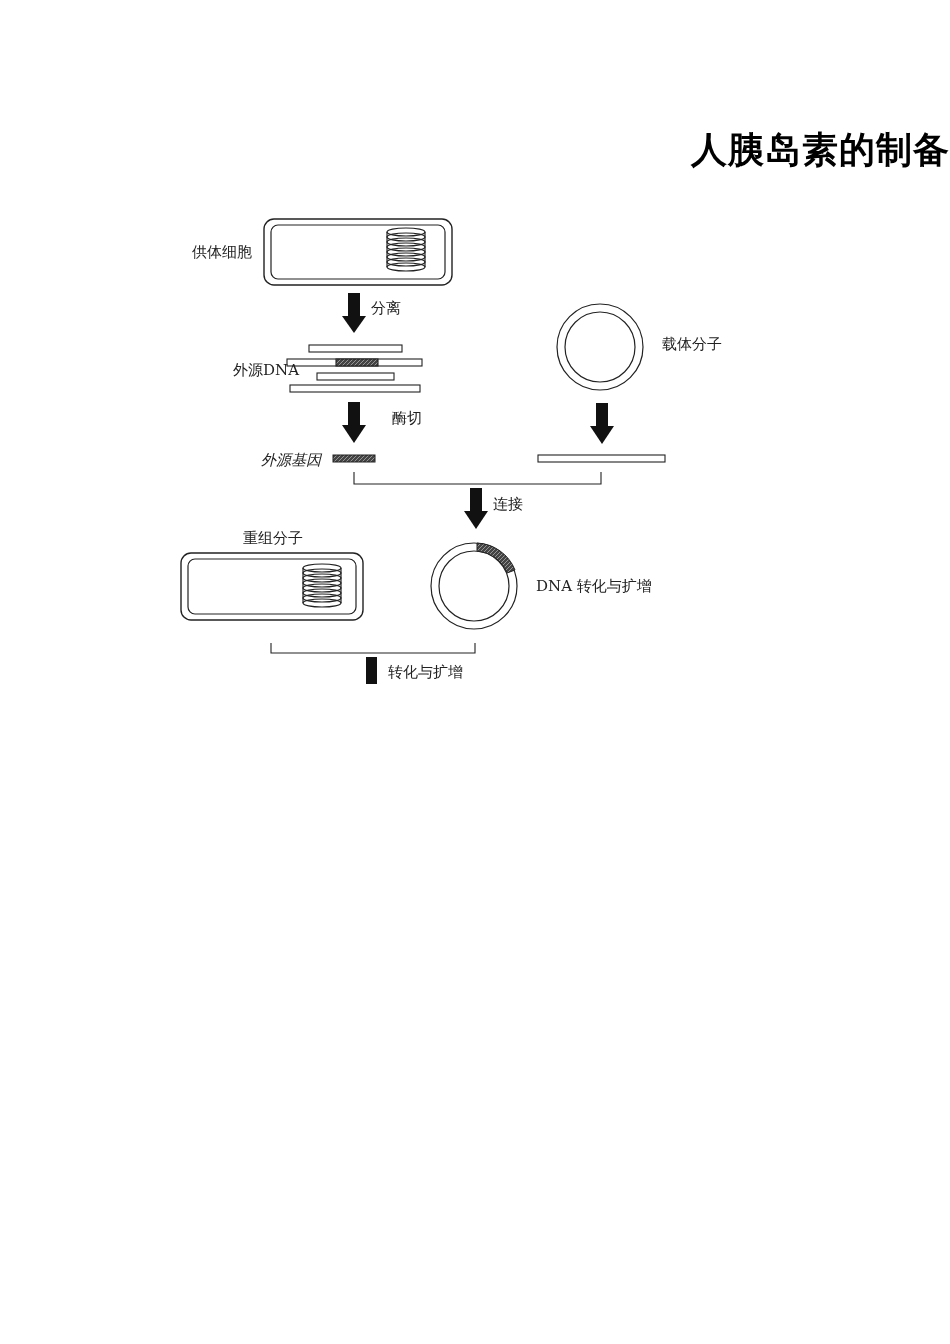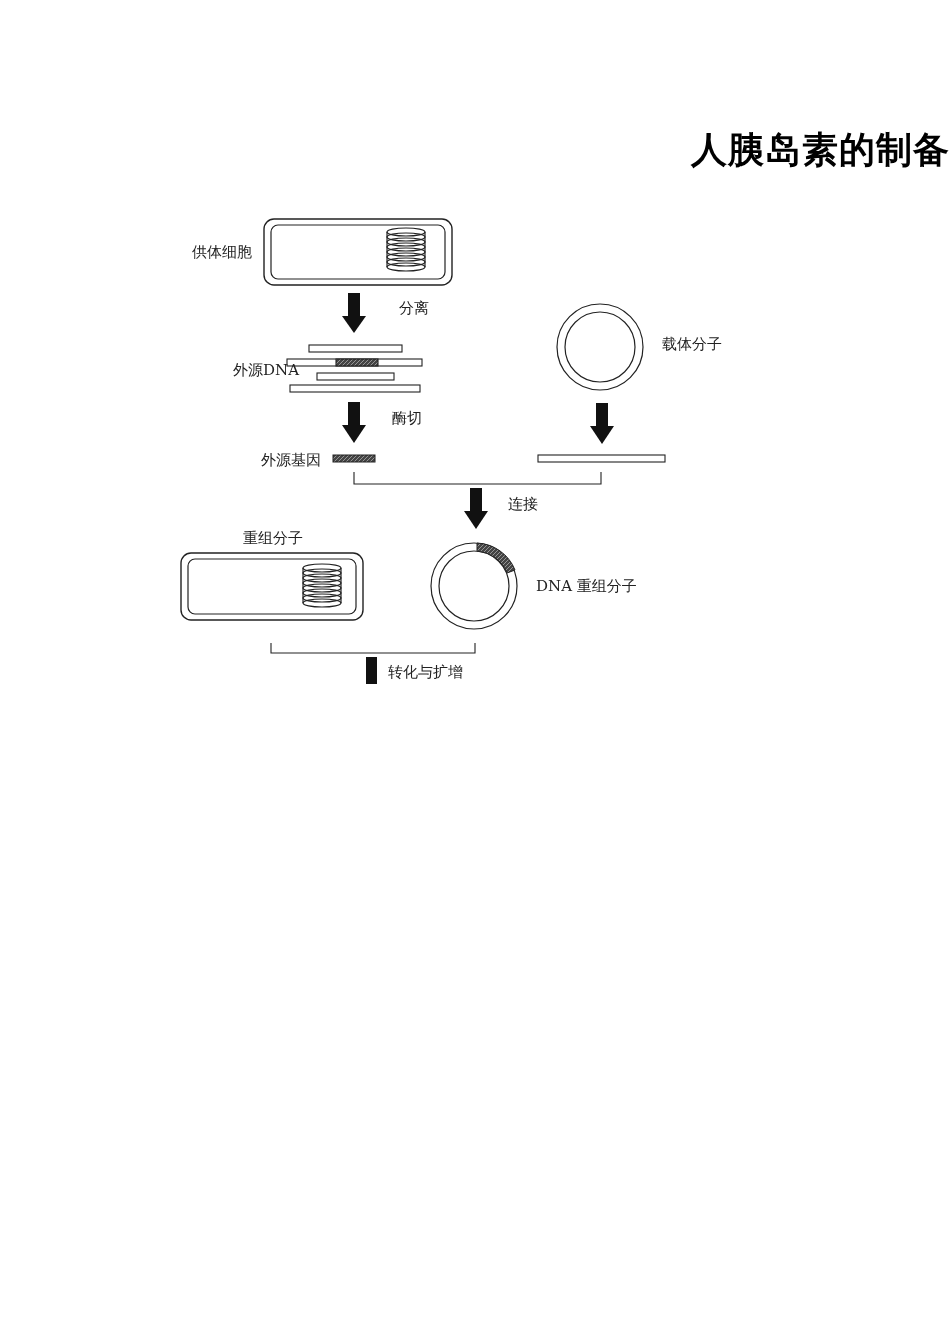--- a/index.html
+++ b/index.html
@@ -104,21 +104,21 @@
     <circle cx="474" cy="586" r="35" fill="none" stroke="#222" stroke-width="1.2"></circle>
     <path d="M477,543 A43,43 0 0 1 515,570 L507,573 A35,35 0 0 0 477,551 Z" fill="url(#hatch)" stroke="#222" stroke-width="1"></path>
   </g>
 
   <path d="M271,643 L271,653 L475,653 L475,643" fill="none" stroke="#222" stroke-width="1.1"></path>
 
   <rect x="366" y="657" width="11" height="27" fill="#111"></rect>
 </svg>
 
 <div class="lbl" style="left:192px; top:243px;">供体细胞</div>
-<div class="lbl serif" style="left:371px; top:299px;margin-left:28px;">分离</div>
+<div class="lbl serif" style="left:371px; top:299px;">分离</div>
 <div class="lbl serif" style="left:207px; top:361px;margin-left:26px;">外源DNA</div>
 <div class="lbl serif" style="left:662px; top:335px;">载体分子</div>
 <div class="lbl serif" style="left:392px; top:409px;">酶切</div>
-<div class="lbl" style="left:261px; top:451px;">外源基因</div>
-<div class="lbl" style="left:508px; top:495px;">连接</div>
+<div class="lbl" style="left:261px; top:451px;font-style:italic;">外源基因</div>
+<div class="lbl" style="left:493px; top:495px;">连接</div>
 <div class="lbl" style="left:243px; top:529px;">重组分子</div>
-<div class="lbl serif" style="left:536px; top:577px;">DNA 重组分子</div>
+<div class="lbl serif" style="left:536px; top:577px;">DNA 转化与扩增</div>
 <div class="lbl" style="left:388px; top:663px;">转化与扩增</div>
 
 </body></html>

